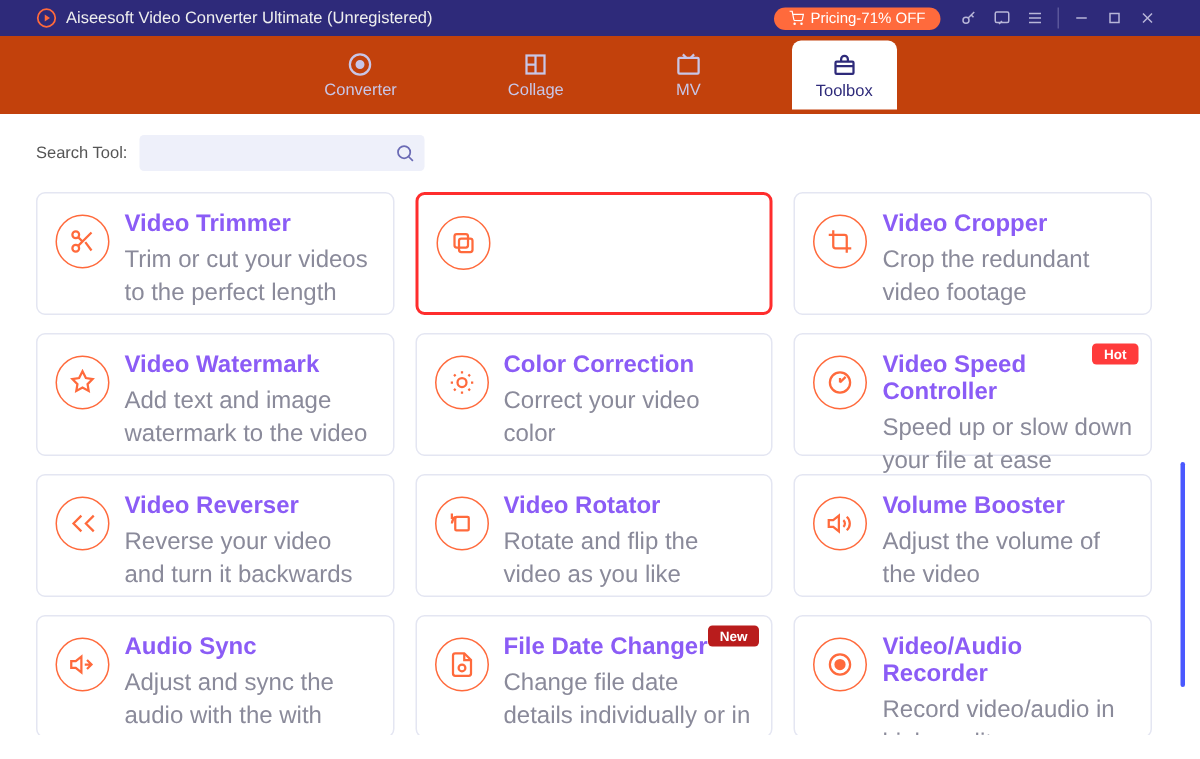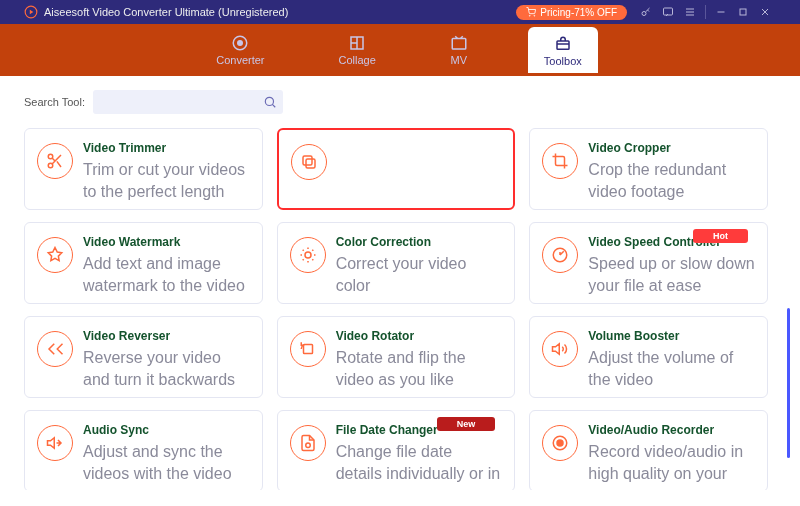--- a/index.html
+++ b/index.html
@@ -24,23 +24,23 @@
 .searchbox input { flex: 1; border: none; background: transparent; outline: none; font-size: 11px; }
 .searchbox .sicon { color: #6b6bb5; }
 
 .grid { display: grid; grid-template-columns: repeat(3, 1fr); gap: 12px 14px; height: 362px; overflow: hidden; padding-right: 8px; }
 
 .card { border: 1px solid #e4e6f2; border-radius: 6px; padding: 12px 12px; display: flex; gap: 10px; cursor: pointer; min-height: 82px; position: relative; background: #fff; }
 .card.highlight { border: 2px solid #ff2d2d; }
 .card .iconwrap { width: 36px; height: 36px; flex: 0 0 36px; border: 1.5px solid #ff6a3c; border-radius: 50%; display: flex; align-items: center; justify-content: center; color: #ff6a3c; margin-top: 2px; }
 .card .iconwrap svg { width: 18px; height: 18px; }
 .card .txt { flex: 1; }
-.card .ttl { font-size: 12px; font-weight: 600; color: #14532d; margin-bottom: 4px; }
+.card .ttl { font-size: 16px; font-weight: 600; color: #8b5cf6; margin-bottom: 4px; }
 .card .desc { font-size: 16px; color: #8a8a9a; line-height: 1.4; }
-.badge { position: absolute; top: 6px; right: 19px; color: #fff; font-size: 9px; font-weight: 600; padding: 2px 20px; border-radius: 3px; }
+.badge { position: absolute; top: 6px; right: 8px; color: #fff; font-size: 9px; font-weight: 600; padding: 2px 8px; border-radius: 3px; }
 .badge.hot { background: #ff3b3b; }
 .badge.new { background: #b91c1c; }
 
 .scrollbar { position: absolute; right: 10px; top: 232px; width: 3px; height: 150px; background: #4a58ff; border-radius: 2px; }
 </style>
 </head>
 <body>
 
 <div class="titlebar">
   <svg class="logo" viewBox="0 0 24 24">
@@ -250,21 +250,21 @@
 
     <div class="card">
       <div class="iconwrap">
           <svg viewBox="0 0 24 24" fill="none" stroke="currentColor" stroke-width="2">
             <path d="M11 5L6 9H2v6h4l5 4z"></path>
             <path d="M16 8l4 4-4 4M20 12h-6"></path>
           </svg>
         </div>
       <div class="txt">
           <div class="ttl">Audio Sync</div>
-          <div class="desc">Adjust and sync the videos with the video</div>
+          <div class="desc">Adjust and sync the audio with the with</div>
         </div>
     </div>
 
     <div class="card">
       <span class="badge new">New</span>
       <div class="iconwrap">
           <svg viewBox="0 0 24 24" fill="none" stroke="currentColor" stroke-width="2">
             <path d="M14 2H6a2 2 0 0 0-2 2v16a2 2 0 0 0 2 2h12a2 2 0 0 0 2-2V8z"></path>
             <path d="M14 2v6h6"></path>
             <circle cx="12" cy="15" r="3"></circle>

